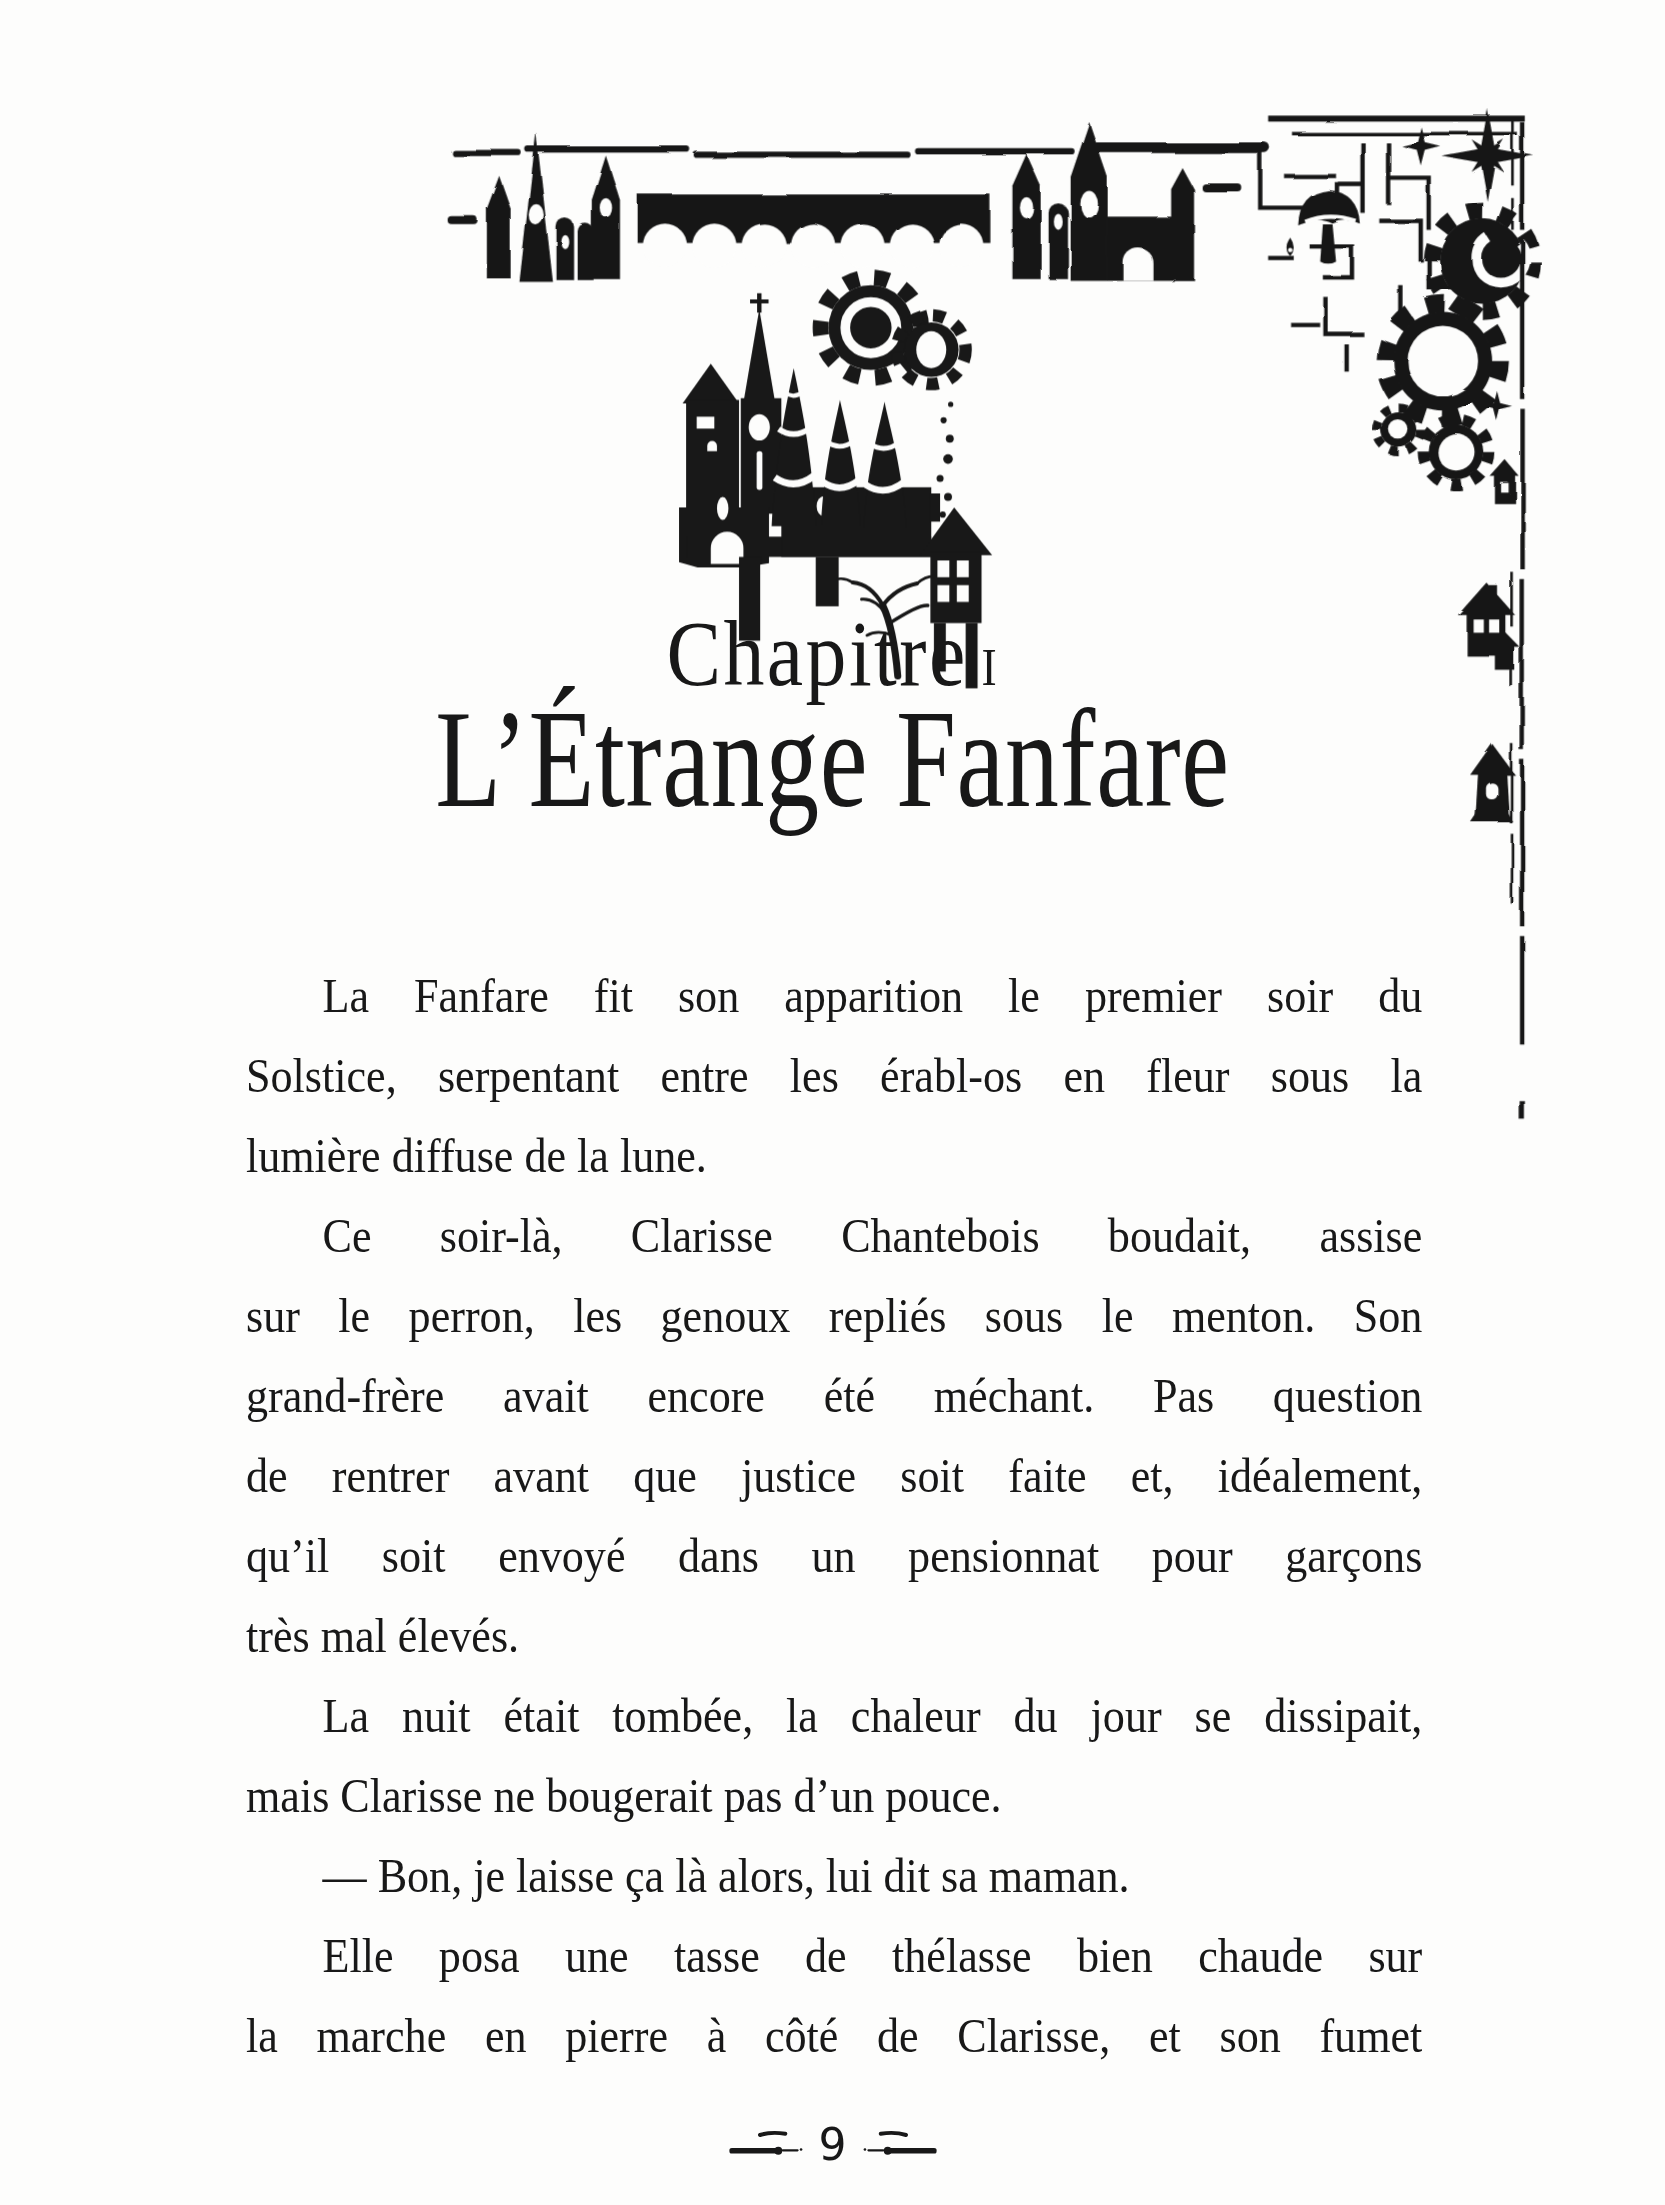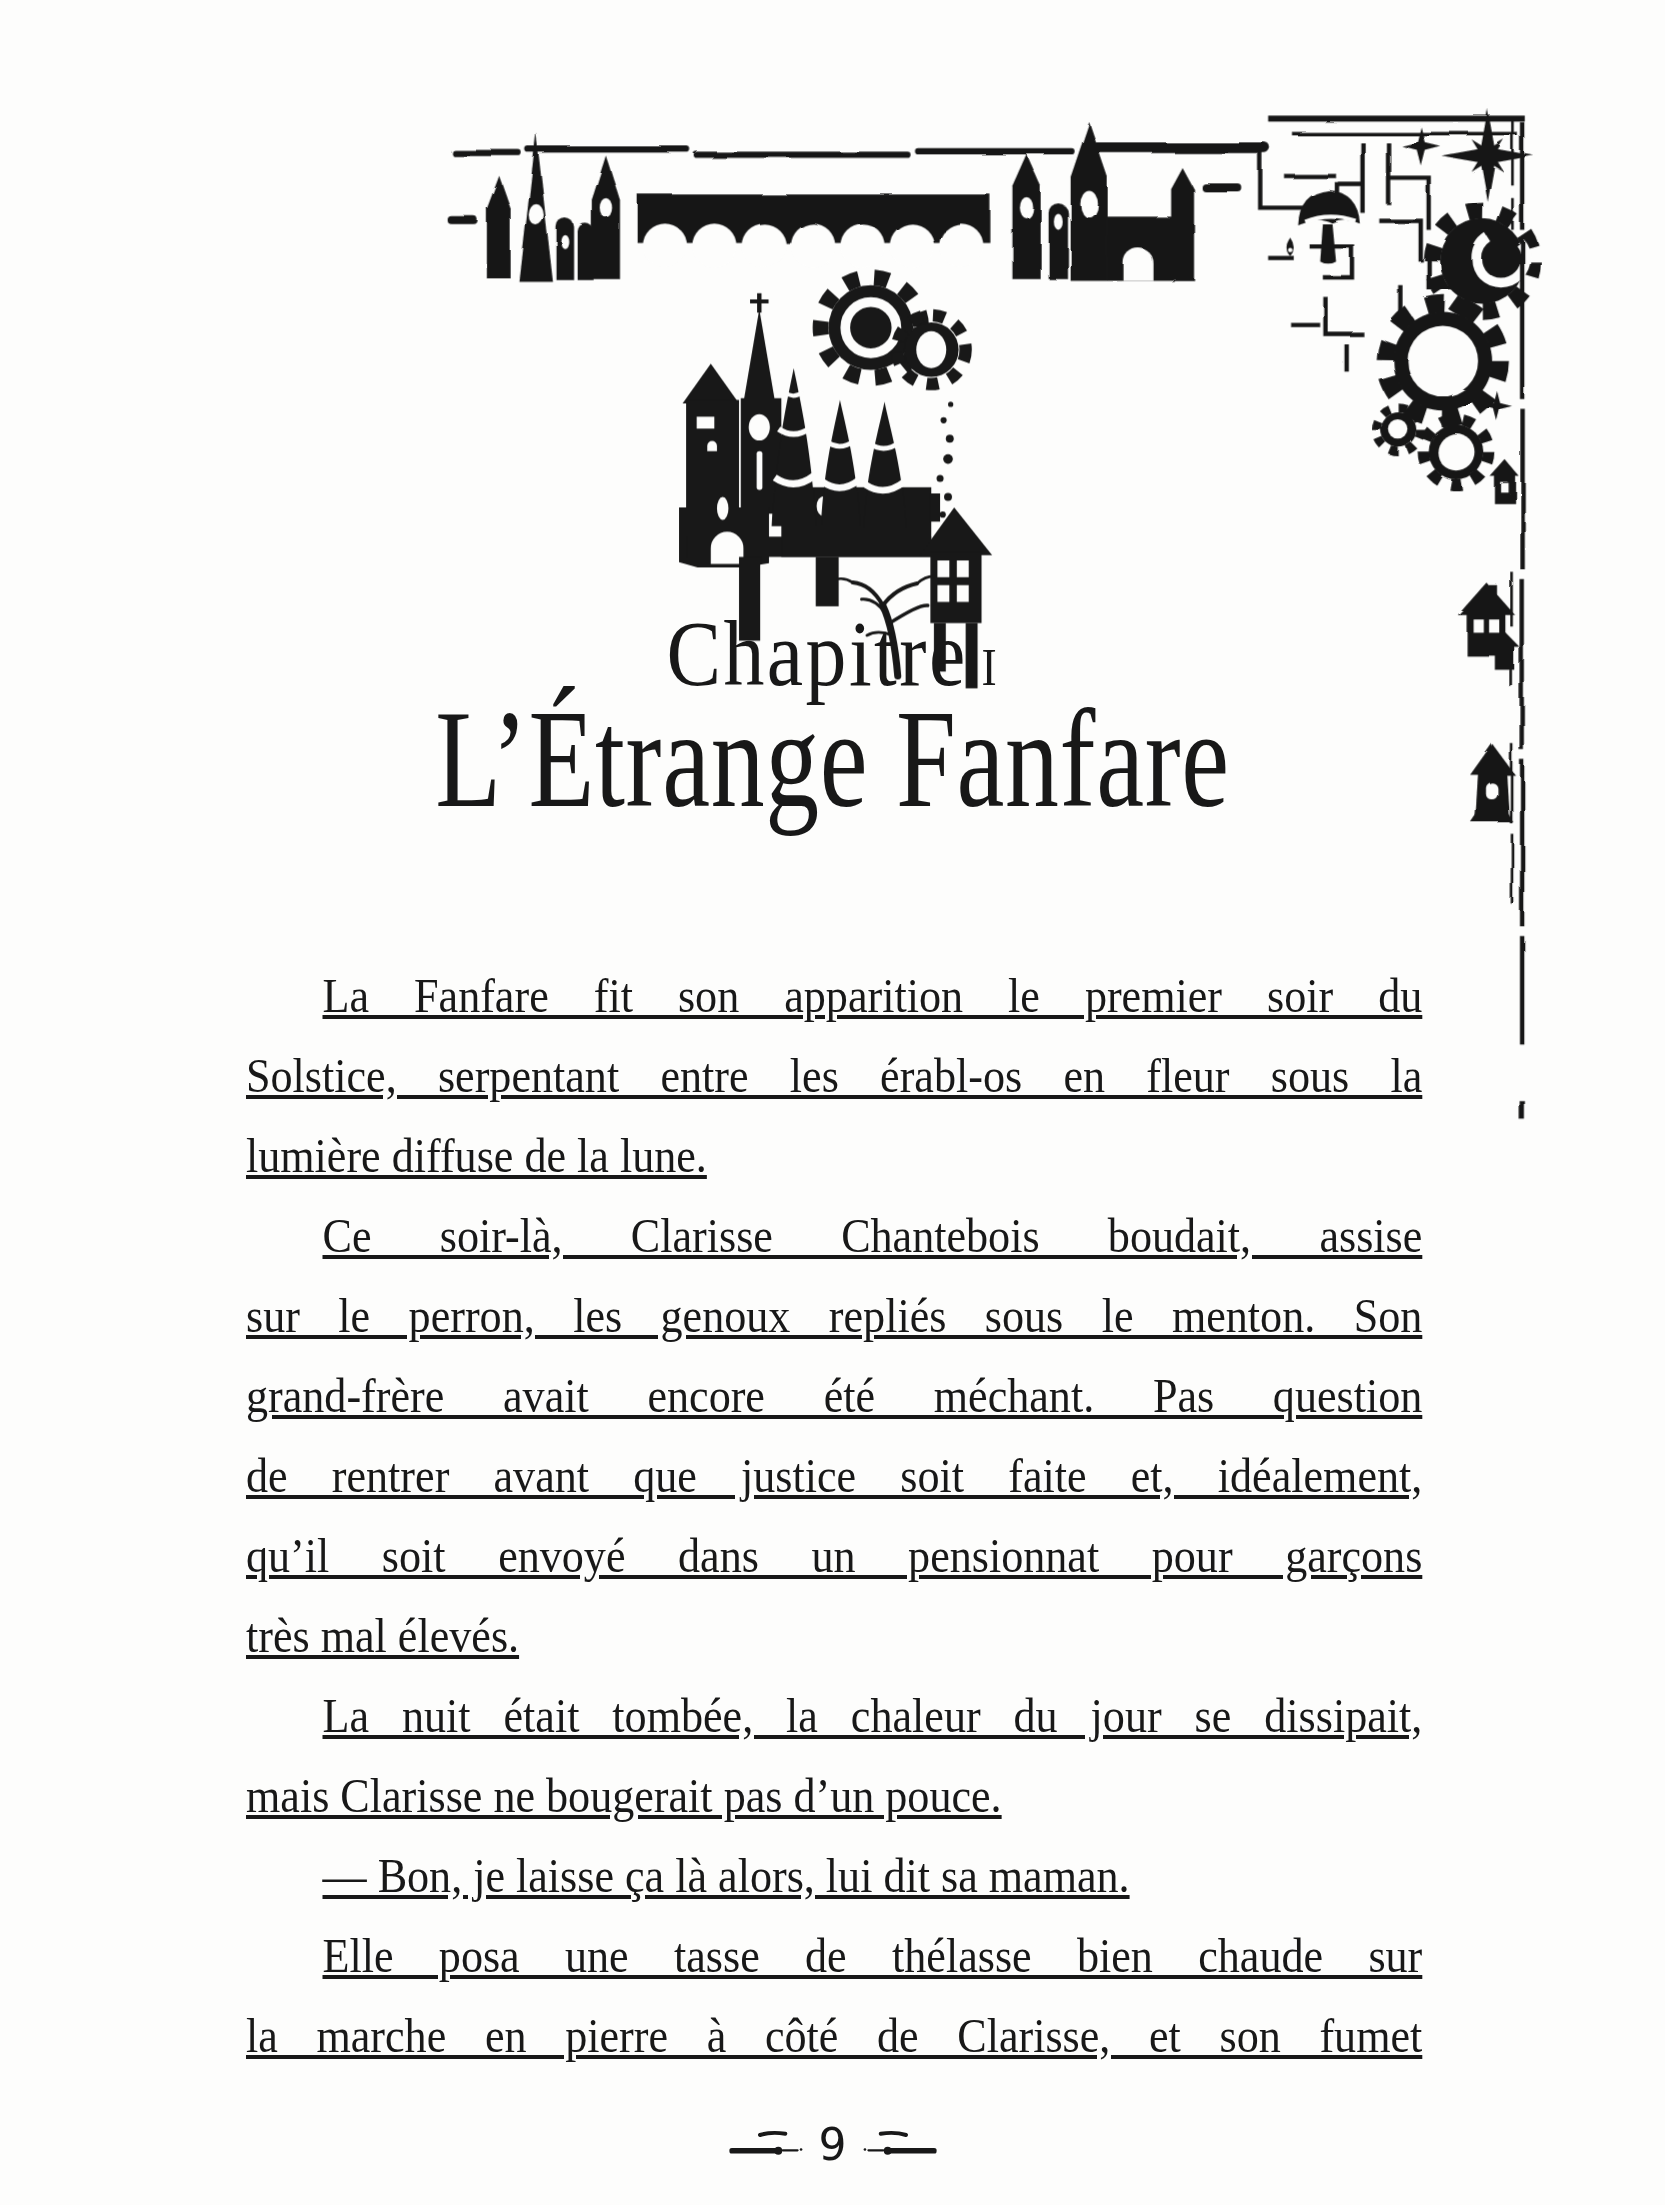--- a/index.html
+++ b/index.html
@@ -21,21 +21,21 @@
     transform:scale(0.93,1.06); transform-origin:50% 0;
     white-space:nowrap;
   }
   .chapitre .numeral { font-size:49px; letter-spacing:1.8px; margin-left:15px; }
   .title {
     position:absolute; left:0; right:0; top:690px;
     text-align:center; font-size:139px; line-height:1; letter-spacing:0.9px;
     transform:scaleX(0.775); transform-origin:50% 0;
     white-space:nowrap;
   }
-  .bodywrap { position:absolute; left:246px; top:956px; width:1177px;text-decoration:underline; }
+  .bodywrap { position:absolute; left:246px; top:956px; width:1177px; }
   .bodytext { width:1307px; transform:scaleX(0.9); transform-origin:0 0;
               font-size:49px; line-height:80px; }
   .bodytext .line { height:80px; text-align:left; }
   .bodytext .line.just { text-align:justify; text-align-last:justify; }
   .bodytext .line.indent { text-indent:85px; }
 
   .pagefoot {
     position:absolute; left:0; right:0; top:2112px; height:66px;
     display:flex; justify-content:center; align-items:center; gap:15px;
   }

